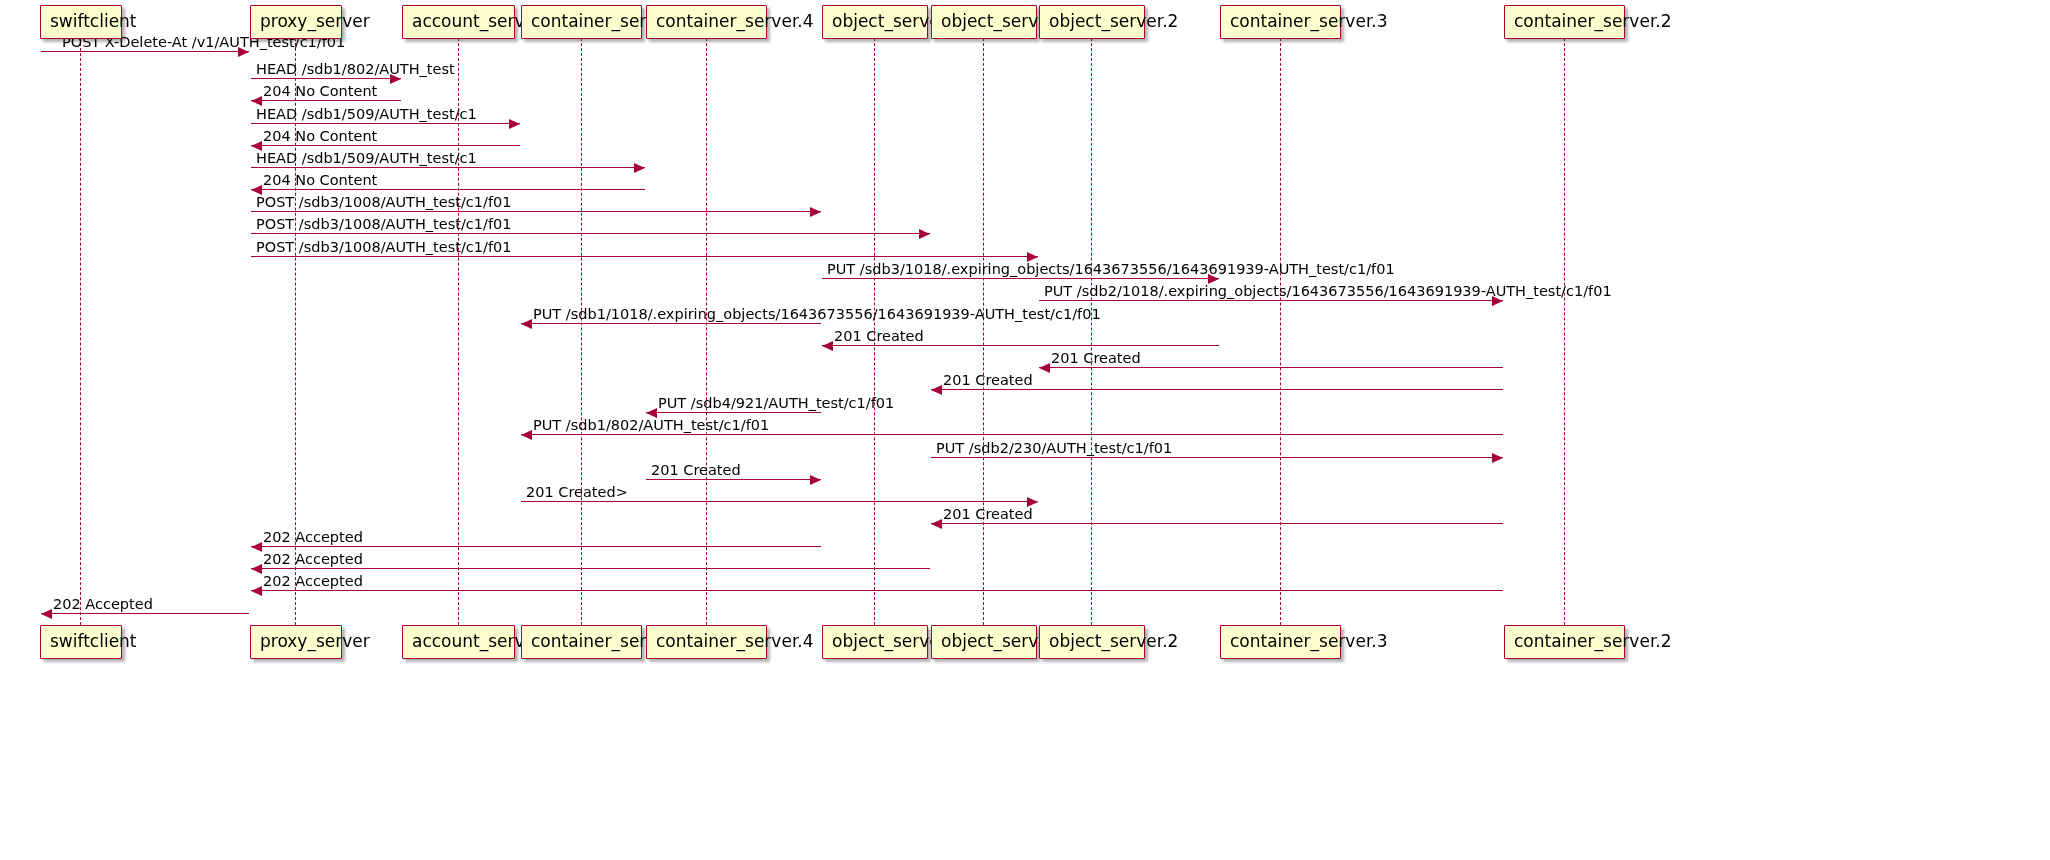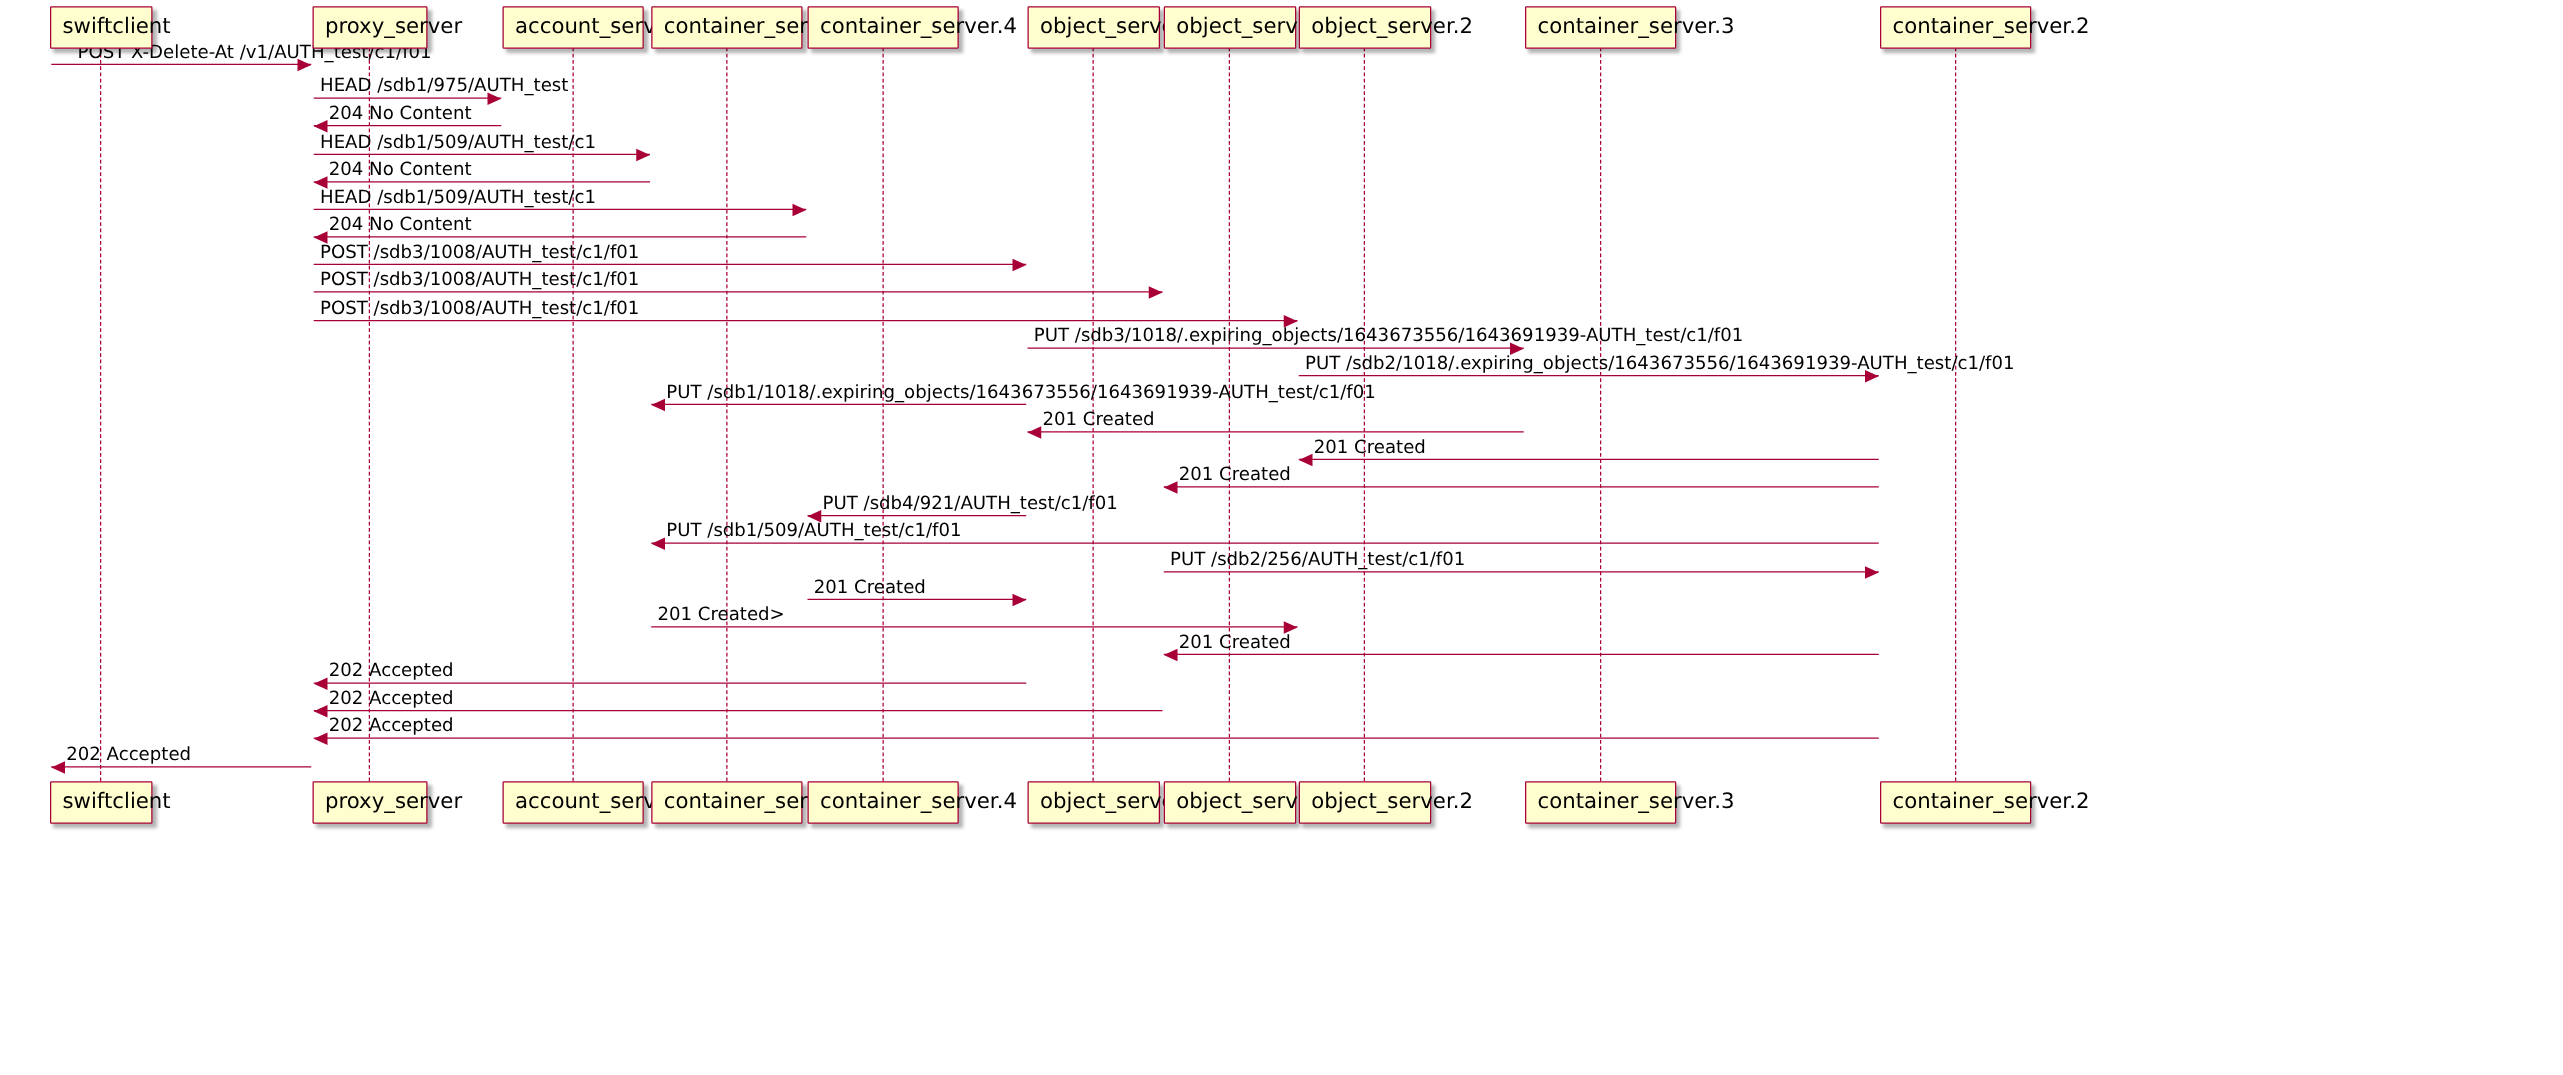--- a/index.html
+++ b/index.html
@@ -86,21 +86,21 @@
       <div class="lifeline" style="left: 1091.25px; top: 33px; height: 592px;"></div>
       <div class="lifeline" style="left: 1279.75px; top: 33px; height: 592px;"></div>
       <div class="lifeline" style="left: 1563.75px; top: 33px; height: 592px;"></div>
     </div>
   <div id="messages">
       <div class="msg" style="left: 41px; top: 51px; width: 208px;"></div>
       <div class="arrowhead right" style="top: 46.8px; left: 238px;"></div>
       <div class="msg-label" style="top: 35px; left: 62px;">POST X-Delete-At /v1/AUTH_test/c1/f01</div>
       <div class="msg" style="left: 251px; top: 78px; width: 150px;"></div>
       <div class="arrowhead right" style="top: 73.8px; left: 390px;"></div>
-      <div class="msg-label" style="top: 62px; left: 256px;">HEAD /sdb1/975/AUTH_test</div>
+      <div class="msg-label" style="top: 62px; left: 256px;">HEAD /sdb1/802/AUTH_test</div>
       <div class="msg" style="left: 251px; top: 100px; width: 150px;"></div>
       <div class="arrowhead left" style="top: 95.8px; left: 251px;"></div>
       <div class="msg-label" style="top: 84px; left: 263px;">204 No Content</div>
       <div class="msg" style="left: 251px; top: 123px; width: 269px;"></div>
       <div class="arrowhead right" style="top: 118.8px; left: 509px;"></div>
       <div class="msg-label" style="top: 107px; left: 256px;">HEAD /sdb1/509/AUTH_test/c1</div>
       <div class="msg" style="left: 251px; top: 145px; width: 269px;"></div>
       <div class="arrowhead left" style="top: 140.8px; left: 251px;"></div>
       <div class="msg-label" style="top: 129px; left: 263px;">204 No Content</div>
       <div class="msg" style="left: 251px; top: 167px; width: 394px;"></div>
@@ -134,24 +134,24 @@
       <div class="arrowhead left" style="top: 362.8px; left: 1039px;"></div>
       <div class="msg-label" style="top: 351px; left: 1051px;">201 Created</div>
       <div class="msg" style="left: 931px; top: 389px; width: 572px;"></div>
       <div class="arrowhead left" style="top: 384.8px; left: 931px;"></div>
       <div class="msg-label" style="top: 373px; left: 943px;">201 Created</div>
       <div class="msg" style="left: 646px; top: 412px; width: 175px;"></div>
       <div class="arrowhead left" style="top: 407.8px; left: 646px;"></div>
       <div class="msg-label" style="top: 396px; left: 658px;">PUT /sdb4/921/AUTH_test/c1/f01</div>
       <div class="msg" style="left: 521px; top: 434px; width: 982px;"></div>
       <div class="arrowhead left" style="top: 429.8px; left: 521px;"></div>
-      <div class="msg-label" style="top: 418px; left: 533px;">PUT /sdb1/509/AUTH_test/c1/f01</div>
+      <div class="msg-label" style="top: 418px; left: 533px;">PUT /sdb1/802/AUTH_test/c1/f01</div>
       <div class="msg" style="left: 931px; top: 457px; width: 572px;"></div>
       <div class="arrowhead right" style="top: 452.8px; left: 1492px;"></div>
-      <div class="msg-label" style="top: 441px; left: 936px;">PUT /sdb2/256/AUTH_test/c1/f01</div>
+      <div class="msg-label" style="top: 441px; left: 936px;">PUT /sdb2/230/AUTH_test/c1/f01</div>
       <div class="msg" style="left: 646px; top: 479px; width: 175px;"></div>
       <div class="arrowhead right" style="top: 474.8px; left: 810px;"></div>
       <div class="msg-label" style="top: 463px; left: 651px;">201 Created</div>
       <div class="msg" style="left: 521px; top: 501px; width: 517px;"></div>
       <div class="arrowhead right" style="top: 496.8px; left: 1027px;"></div>
       <div class="msg-label" style="top: 485px; left: 526px;">201 Created&gt;</div>
       <div class="msg" style="left: 931px; top: 523px; width: 572px;"></div>
       <div class="arrowhead left" style="top: 518.8px; left: 931px;"></div>
       <div class="msg-label" style="top: 507px; left: 943px;">201 Created</div>
       <div class="msg" style="left: 251px; top: 546px; width: 570px;"></div>

